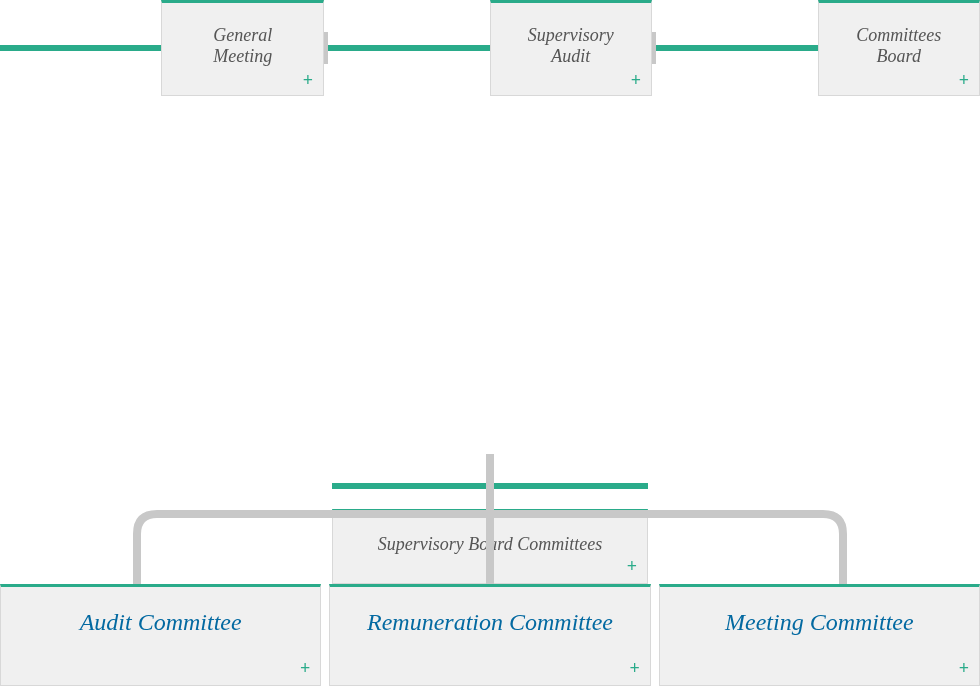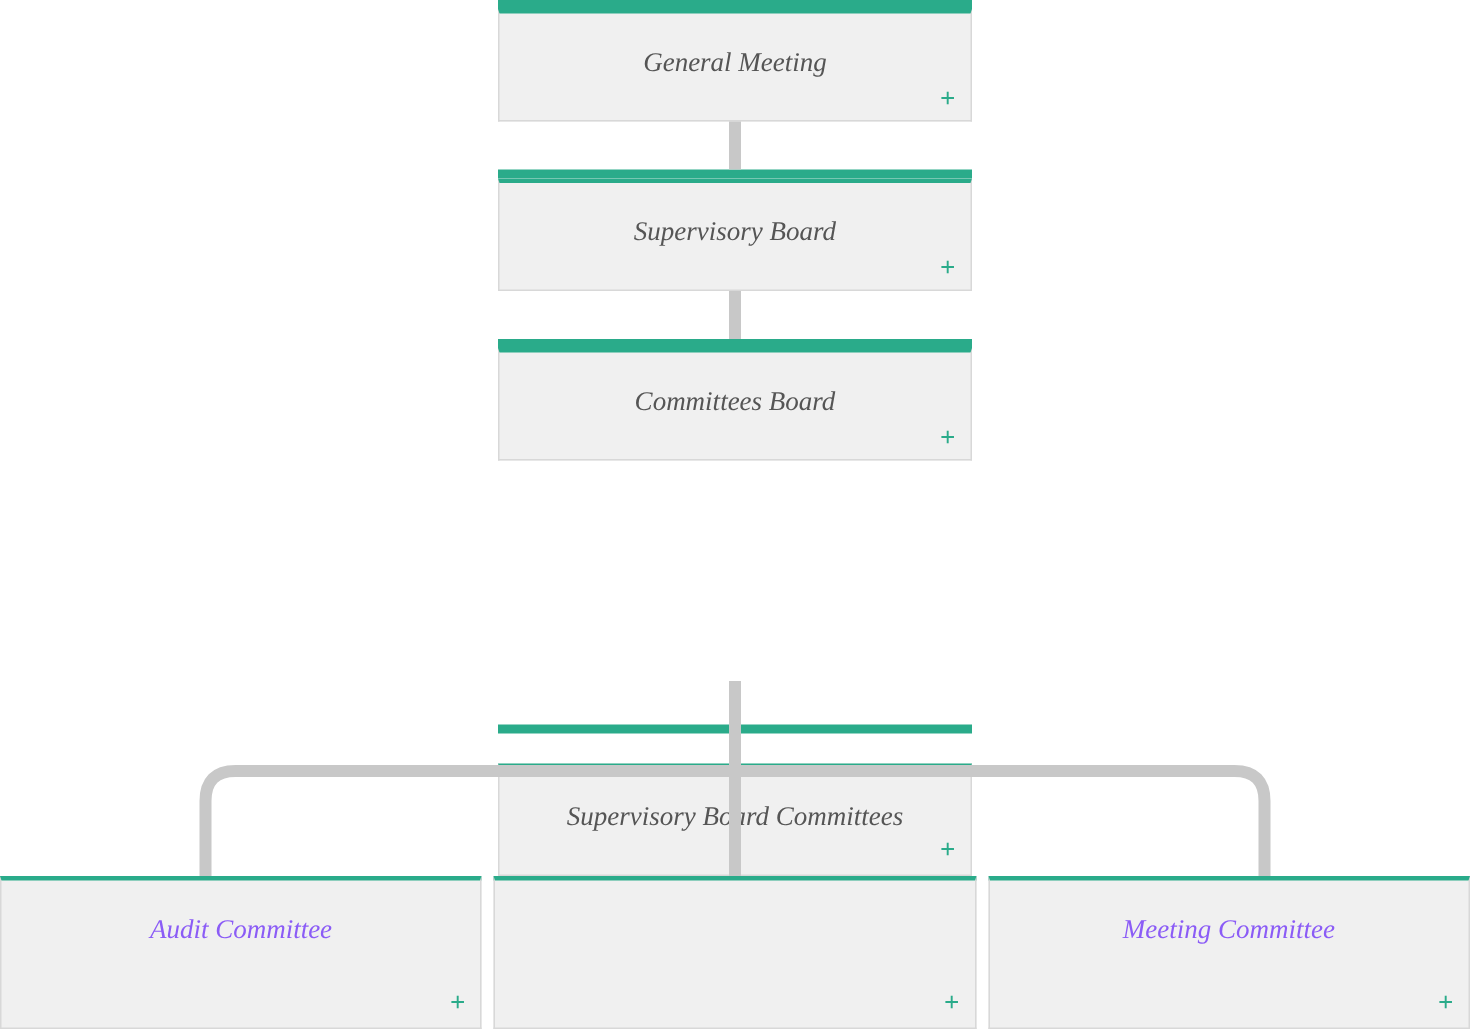--- a/index.html
+++ b/index.html
@@ -18,21 +18,21 @@
       height: 686px;
       position: relative;
       display: flex;
       flex-direction: column;
       align-items: center;
     }
 
     
     .top-chain {
       display: flex;
-      flex-direction: column;
+      flex-direction: row;
       align-items: center;
       width: 100%;
       padding-top: 0px;
     }
 
     .node-box {
       width: 316px;
       background: #f0f0f0;
       border: 1px solid #d8d8d8;
       position: relative;
@@ -89,22 +89,22 @@
       flex: 1;
       background: #f0f0f0;
       border: 1px solid #d8d8d8;
       border-top: 3px solid #2aab8a;
       position: relative;
       height: 102px;
     }
 
     .leaf-node .node-label {
       font-style: italic;
-      color: #8b5cf6;
-      font-size: 18px;
+      color: #0369a1;
+      font-size: 24px;
       text-align: center;
       padding: 22px 20px 28px 20px;
     }
 
     .leaf-node .plus-icon {
       position: absolute;
       bottom: 6px;
       right: 10px;
       color: #2aab8a;
       font-size: 18px;
@@ -169,21 +169,21 @@
     <div class="node-box">
       <div class="node-label">General Meeting</div>
       <span class="plus-icon">+</span>
     </div>
 
     <div class="v-connector"></div>
 
     <div class="top-line"></div>
 
     <div class="node-box">
-      <div class="node-label">Supervisory Board</div>
+      <div class="node-label">Supervisory Audit</div>
       <span class="plus-icon">+</span>
     </div>
 
     <div class="v-connector"></div>
 
     <div class="top-line"></div>
 
     <div class="node-box">
       <div class="node-label">Committees Board</div>
       <span class="plus-icon">+</span>
@@ -218,20 +218,21 @@
     <div class="leaf-row">
 
       <div class="leaf-node">
         <div class="node-label">Audit Committee</div>
         <span class="plus-icon">+</span>
       </div>
 
       <div class="leaf-gap"></div>
 
       <div class="leaf-node">
+        <div class="node-label">Remuneration Committee</div>
         <span class="plus-icon">+</span>
       </div>
 
       <div class="leaf-gap"></div>
 
       <div class="leaf-node">
         <div class="node-label">Meeting Committee</div>
         <span class="plus-icon">+</span>
       </div>
 

